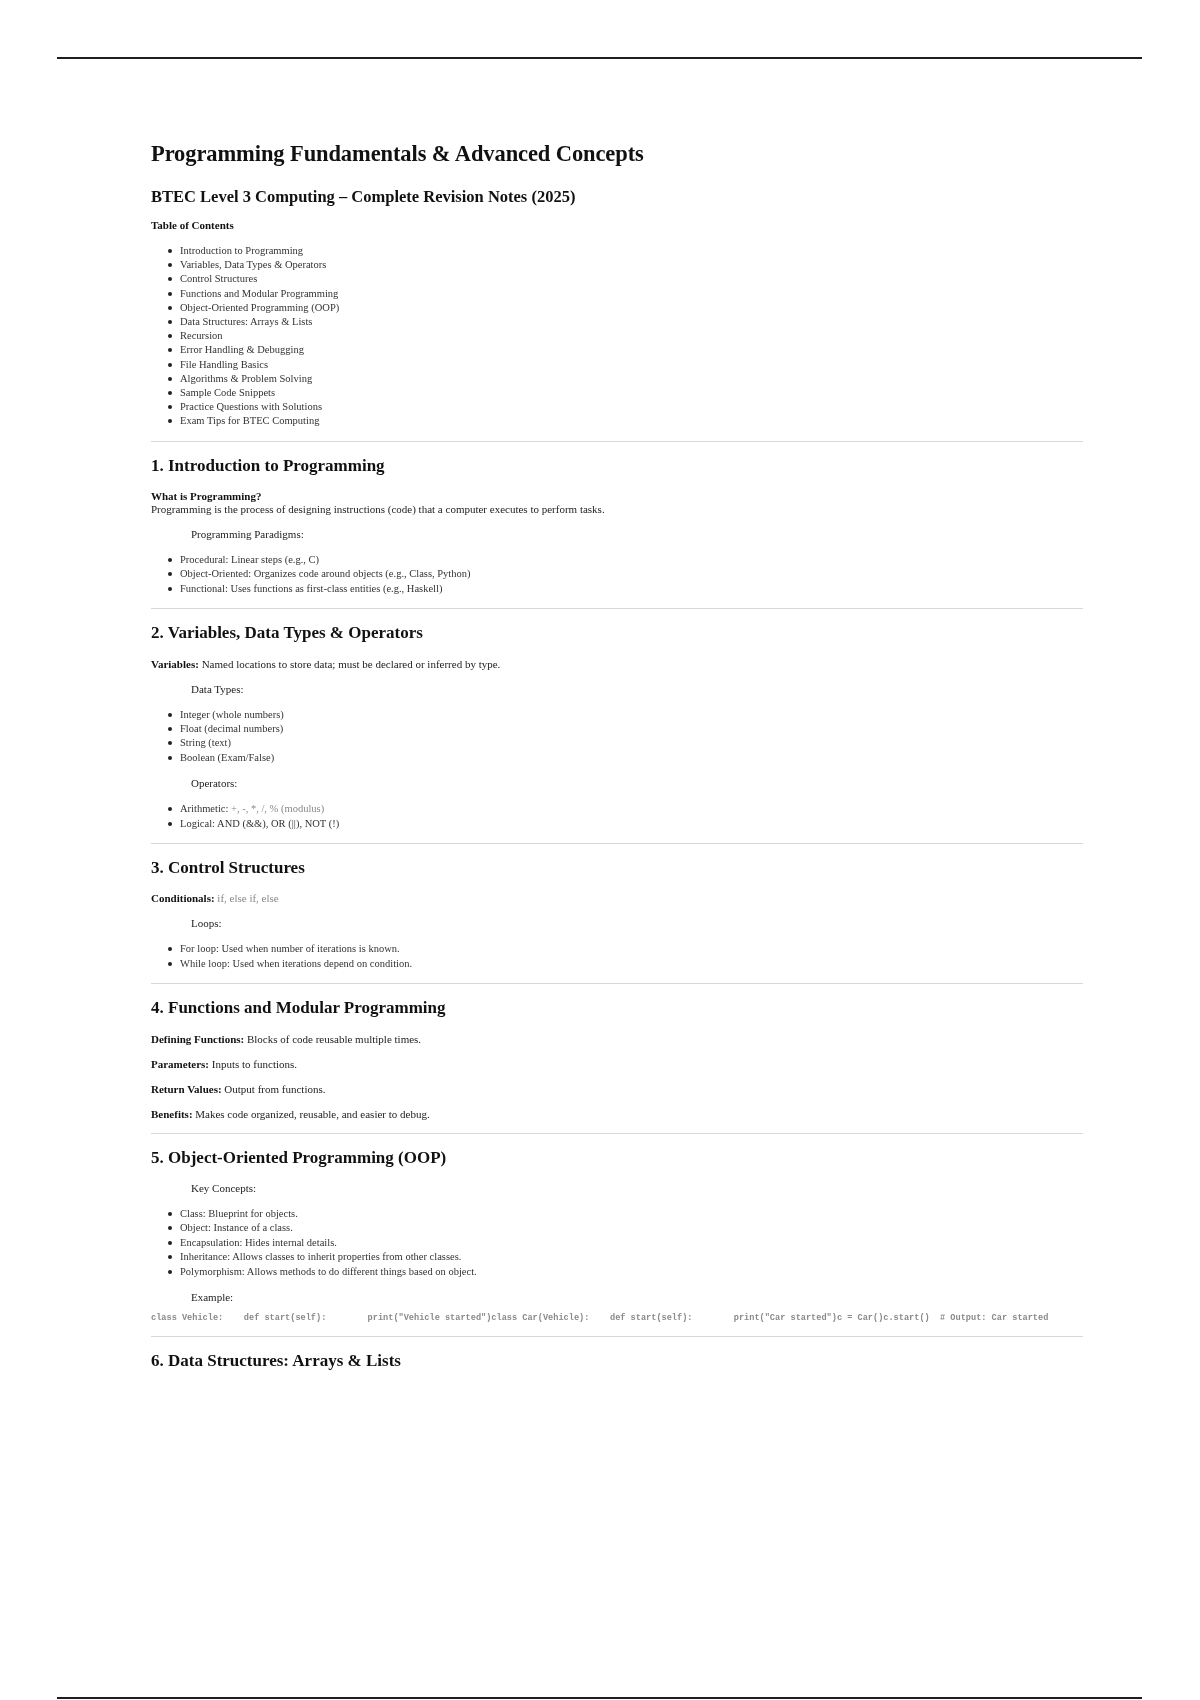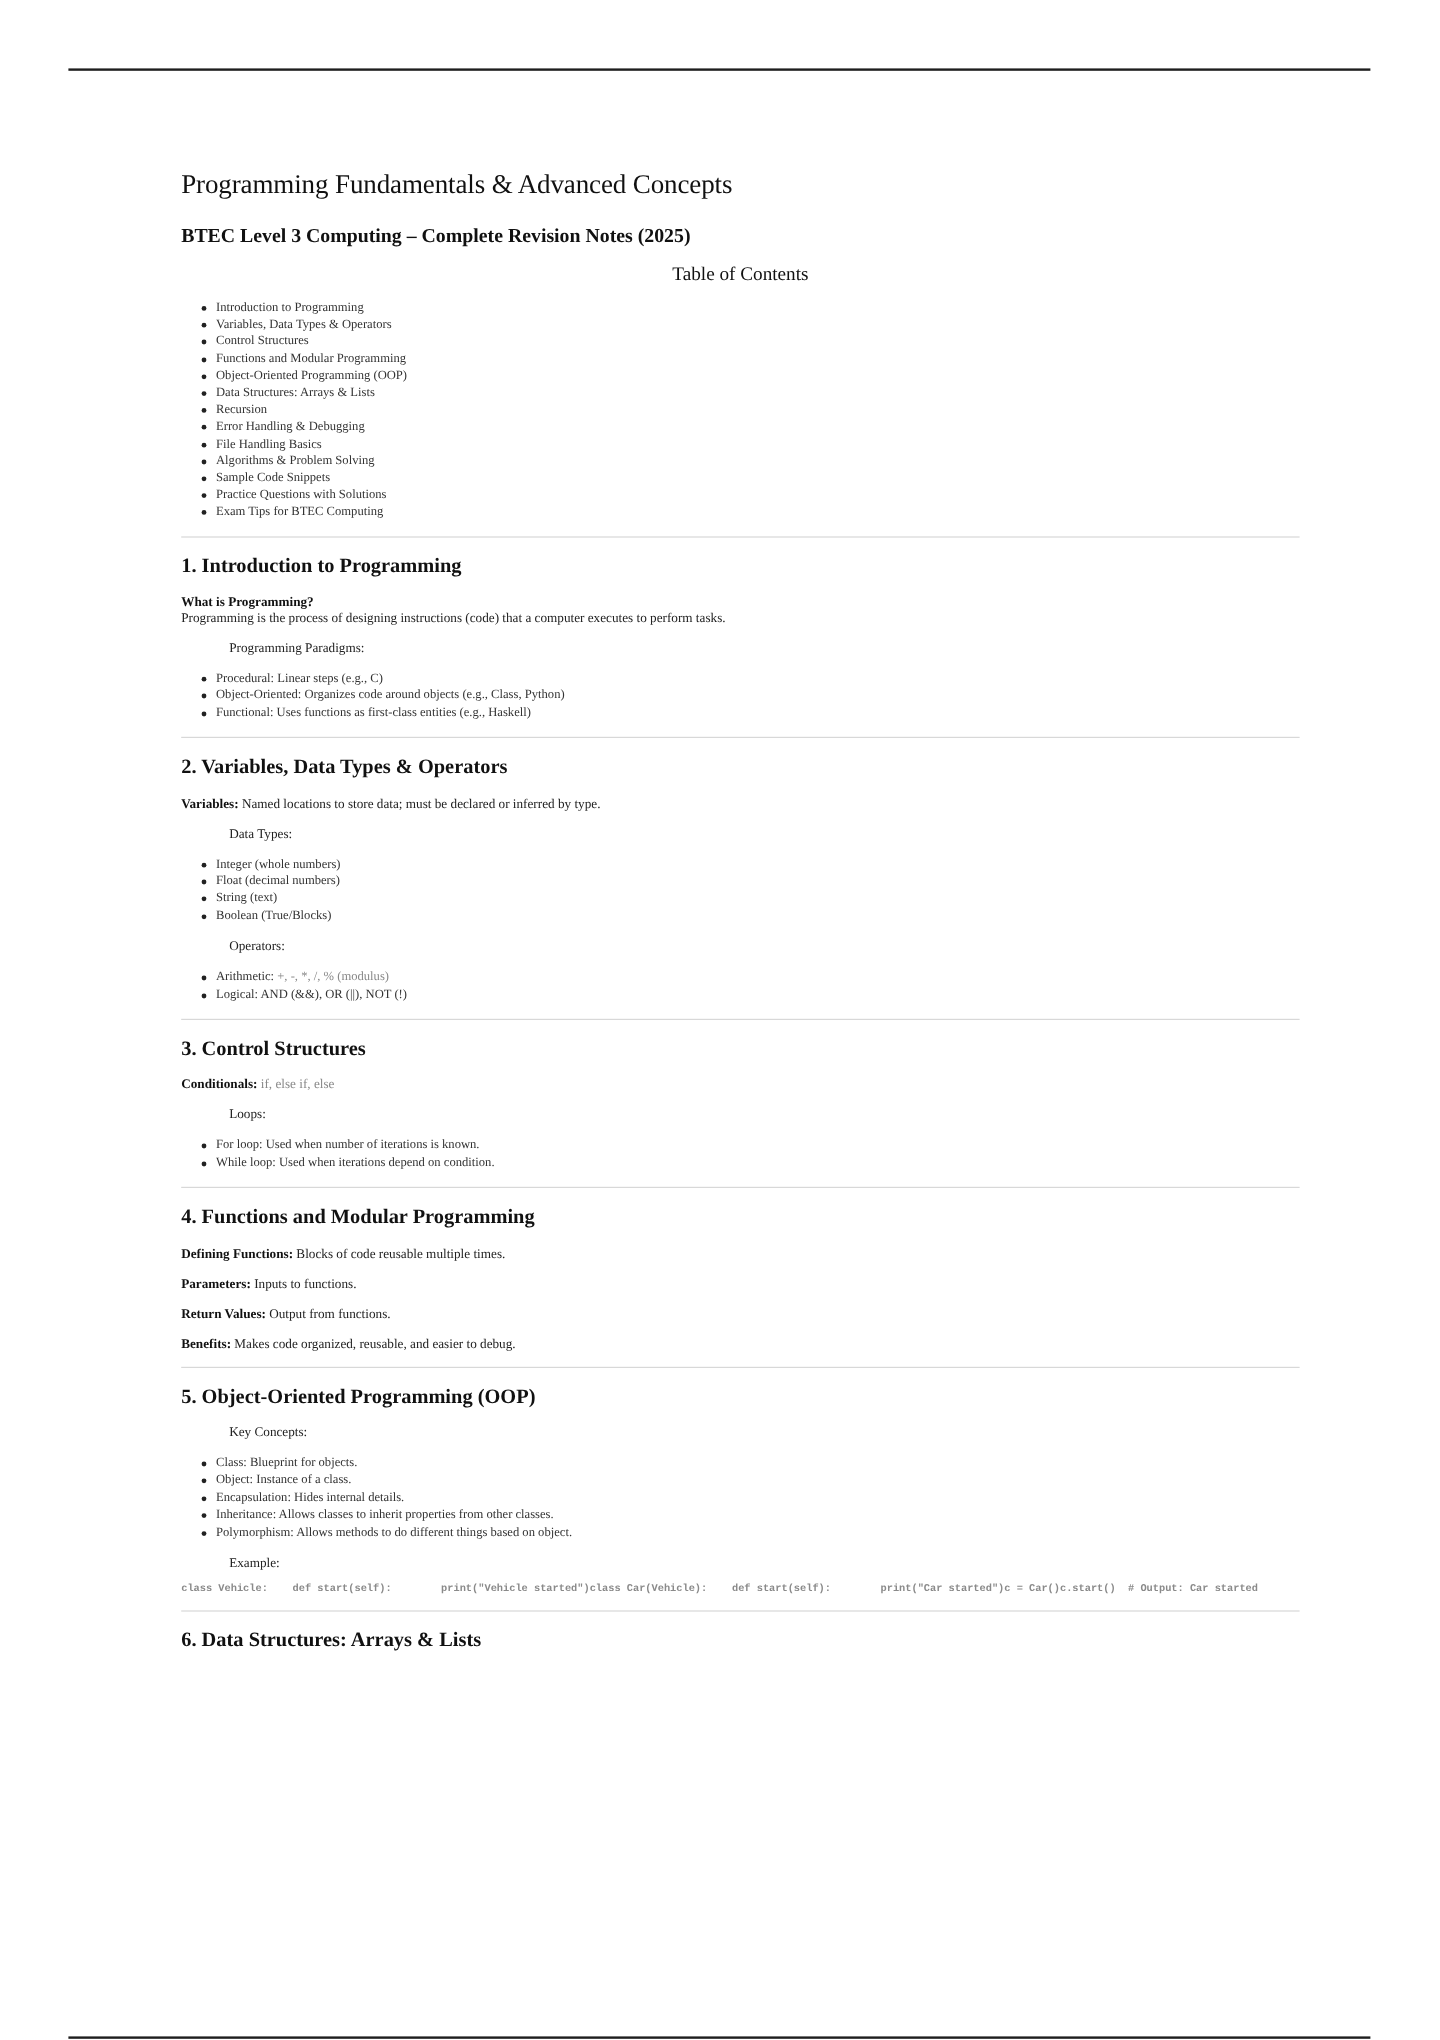--- a/index.html
+++ b/index.html
@@ -10,27 +10,27 @@
     .page-rule {
       position: absolute; left: 57px; width: 1085px; height: 2px; background: #1e1e1e;
     }
     .page-rule.top { top: 57px; }
     .page-rule.bottom { top: 1697px; }
 
     .content {
       position: absolute; left: 151px; top: 140px; width: 932px;
     }
     h1 {
-      font-size: 22.5px; font-weight: normal; margin: 0 0 20px 0; line-height: 1.2; letter-spacing: -0.1px;
+      font-size: 22.5px; font-weight: bold; margin: 0 0 20px 0; line-height: 1.2; letter-spacing: -0.1px;
     }
     h2.subtitle {
       font-size: 16.5px; font-weight: bold; margin: 0 0 12px 0; line-height: 1.2;
     }
     h3.toc-title {
-      font-size: 16px; font-weight: normal; margin: 0 0 12px 0; line-height: 1.2; text-align: center;
+      font-size: 11px; font-weight: bold; margin: 0 0 12px 0; line-height: 1.2;
     }
     h2.section {
       font-size: 17px; font-weight: bold; margin: 0 0 14px 0; line-height: 1.2;
     }
     p {
       font-size: 11px; margin: 0 0 12px 0; line-height: 13px; color: #222;
     }
     p .lbl { font-weight: bold; color: #111; }
     p.label-only { font-weight: normal; margin-bottom: 12px; margin-left: 40px; }
     ul {
@@ -100,21 +100,21 @@
     <h2 class="section">2. Variables, Data Types &amp; Operators</h2>
     <p>
       <span class="lbl">Variables:</span>
       <span>Named locations to store data; must be declared or inferred by type.</span>
     </p>
     <p class="label-only">Data Types:</p>
     <ul>
       <li>Integer (whole numbers)</li>
       <li>Float (decimal numbers)</li>
       <li>String (text)</li>
-      <li>Boolean (True/Blocks)</li>
+      <li>Boolean (Exam/False)</li>
     </ul>
     <p class="label-only">Operators:</p>
     <ul>
       <li>
         <span>Arithmetic:</span>
         <span class="muted">+, -, *, /, % (modulus)</span>
       </li>
       <li>
         <span>Logical:</span>
         <span>AND (&amp;&amp;), OR (||), NOT (!)</span>

